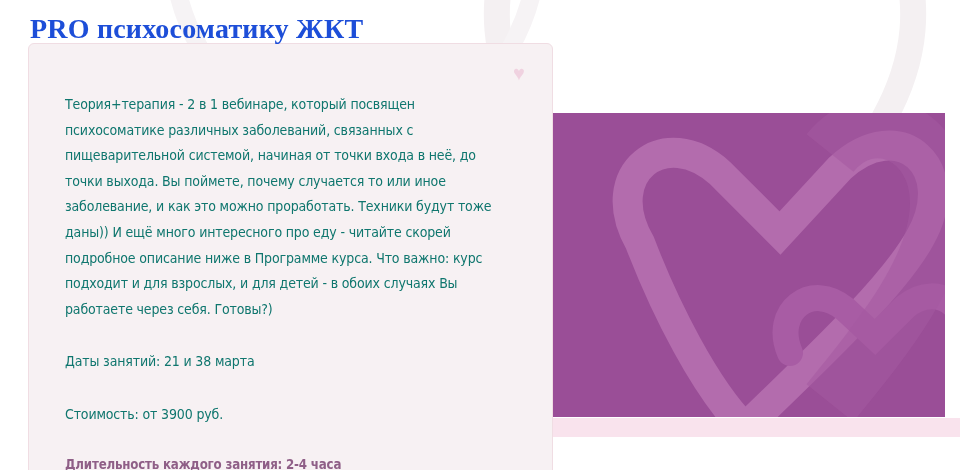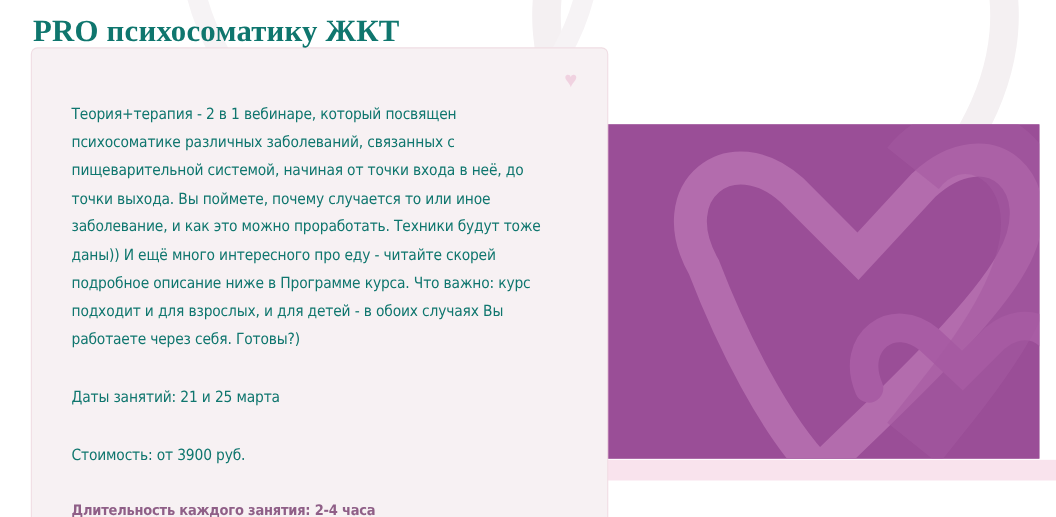--- a/index.html
+++ b/index.html
@@ -26,21 +26,21 @@
   
   #page-title {
     position: absolute;
     left: 30px;
     top: -7px;
     z-index: 3;
     font-family: "Liberation Serif", "DejaVu Serif", serif;
     font-size: 28px;
     line-height: 34px;
     letter-spacing: 0.2px;
-    color: #0f766e;
+    color: #1d4ed8;
     white-space: nowrap;
   }
 
   
   #description-card {
     position: absolute;
     left: 28px;
     top: 43px;
     width: 525px;
     height: 470px;
@@ -170,18 +170,18 @@
     </g>
   </svg>
 </div>
 
 <div id="description-card">
 
   <div id="favorite-heart-icon">♥</div>
 
   <div id="card-body">
     <p class="para">Теория+терапия - 2 в 1 вебинаре, который посвящен психосоматике различных заболеваний, связанных с пищеварительной системой, начиная от точки входа в неё, до точки выхода. Вы поймете, почему случается то или иное заболевание, и как это можно проработать. Техники будут тоже даны)) И ещё много интересного про еду - читайте скорей подробное описание ниже в Программе курса. Что важно: курс подходит и для взрослых, и для детей - в обоих случаях Вы работаете через себя. Готовы?)</p>
-    <p class="para gap-lg">Даты занятий: 21 и 25 марта</p>
+    <p class="para gap-lg">Даты занятий: 21 и 38 марта</p>
     <p class="para gap-lg">Стоимость: от 3900 руб.</p>
     <p class="para strong gap-lg">Длительность каждого занятия: 2-4 часа</p>
   </div>
 
 </div>
 
 </body></html>

